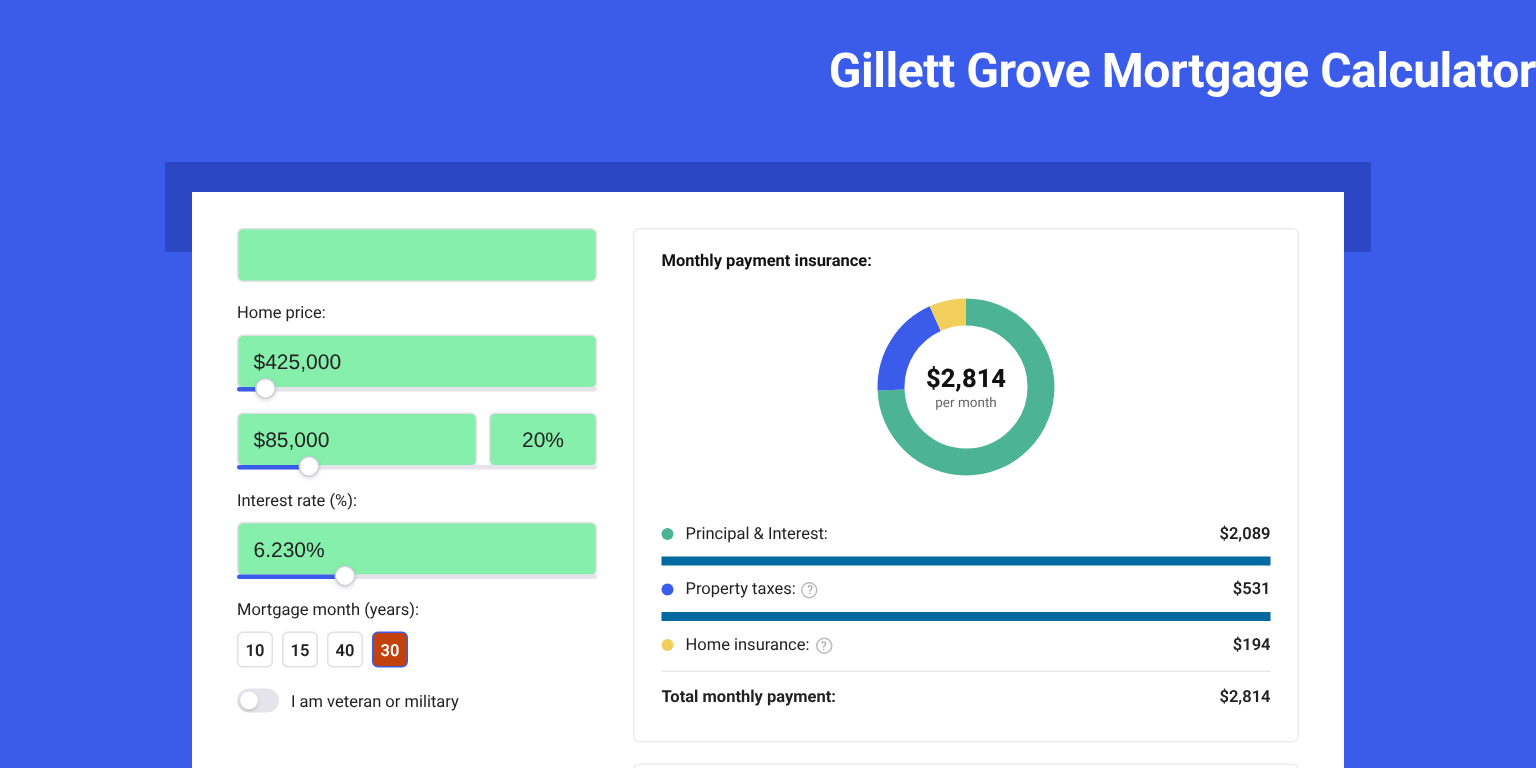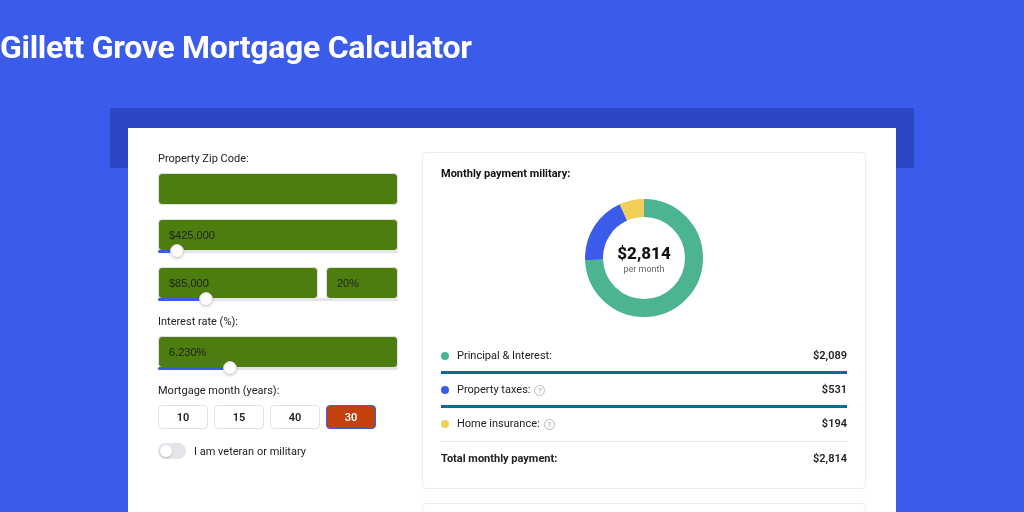--- a/index.html
+++ b/index.html
@@ -8,22 +8,22 @@
     background: #3b5beb;
     width: 1024px;
     height: 512px;
     overflow: hidden;
     position: relative;
   }
   .page-title {
     color: #fff;
     font-size: 32px;
     font-weight: 700;
-    text-align: left;
-    padding: 28px 10px 20px 0;
+    text-align: right;
+    padding: 28px 0 20px 0;
     letter-spacing: -0.3px;
   }
   .band {
     background: #2c47c4;
     height: 60px;
     position: absolute;
     left: 110px;
     right: 110px;
     top: 108px;
   }
@@ -40,45 +40,45 @@
   }
   .col-left { width: 240px; flex: 0 0 240px; }
   .col-right { flex: 1; display: flex; flex-direction: column; gap: 14px; }
 
   .field-label { font-size: 11px; color: #222; margin-bottom: 8px; display: block; }
   .input {
     width: 100%;
     border: 1px solid #e0e0e4;
     border-radius: 4px;
     padding: 9px 10px;
-    font-size: 11px;
+    font-size: 14px;
     color: #222;
-    background: #4d7c0f;
+    background: #86efac;
   }
   .field { margin-bottom: 14px; position: relative; }
   .slider-track { height: 3px; background: #e4e4ea; position: relative; margin-top: -1px; border-radius: 2px; }
   .slider-fill { height: 3px; background: #3b5beb; position: absolute; left: 0; top: 0; border-radius: 2px; }
   .slider-thumb {
     width: 14px; height: 14px; border-radius: 50%;
     background: #fff; border: 1px solid #d0d0d8;
     box-shadow: 0 1px 3px rgba(0,0,0,0.15);
     position: absolute; top: -6px; transform: translateX(-50%);
   }
   .row2 { display: flex; gap: 8px; }
-  .row2 .input:last-child { width: 72px; flex: 0 0 72px; }
+  .row2 .input:last-child { width: 72px; flex: 0 0 72px; text-align: center; }
 
   .periods { display: flex; gap: 6px; }
   .period-btn {
     border: 1px solid #e0e0e4;
     background: #fff;
     border-radius: 4px;
     font-size: 11px;
     font-weight: 600;
     color: #222;
-    width: 50px; height: 24px;
+    width: 24px; height: 24px;
     display: flex; align-items: center; justify-content: center;
     cursor: pointer;
   }
   .period-btn.active { background: #c2410c; color: #fff; border-color: #3b5beb; }
 
   .toggle-row { display: flex; align-items: center; gap: 8px; margin-top: 8px; }
   .toggle {
     width: 28px; height: 16px; border-radius: 999px; background: #e4e4ea;
     position: relative; cursor: pointer;
   }
@@ -101,21 +101,21 @@
   .donut-center {
     position: absolute; inset: 0; display: flex; flex-direction: column;
     align-items: center; justify-content: center;
   }
   .donut-amount { font-size: 17px; font-weight: 800; color: #111; }
   .donut-sub { font-size: 9px; color: #666; margin-top: 1px; }
 
   .legend { display: flex; flex-direction: column; }
   .legend-row {
     display: flex; align-items: center; padding: 9px 0;
-    border-bottom: 3px solid #0369a1; font-size: 11px; color: #222;
+    border-bottom: 6px solid #0369a1; font-size: 11px; color: #222;
   }
   .legend-row:last-child { border-bottom: none; }
   .dot { width: 8px; height: 8px; border-radius: 50%; margin-right: 8px; flex-shrink: 0; }
   .dot.g { background: #4cb493; }
   .dot.b { background: #3b5beb; }
   .dot.y { background: #f2cf5b; }
   .legend-label { flex: 1; }
   .legend-val { font-weight: 600; text-align: center; }
   .total-row { font-weight: 700; border-top: 1px solid #e8e8ec; padding-top: 10px; margin-top: 2px; }
   .info-icon {
@@ -128,25 +128,25 @@
 <body>
 
 <h1 class="page-title">Gillett Grove Mortgage Calculator</h1>
 <div class="band"></div>
 
 <div class="card">
 
   <div class="col-left">
 
     <div class="field">
-      <label class="field-label">Property Zip Code:</label>
       <input class="input" value="" style="">
     </div>
 
     <div class="field">
+      <label class="field-label">Home price:</label>
       <input class="input" value="$425,000" style="">
       <div class="slider-track">
         <div class="slider-fill" style="width: 8%;"></div>
         <div class="slider-thumb" style="left: 8%;"></div>
       </div>
     </div>
 
     <div class="field">
       <div class="row2">
         <input class="input" value="$85,000" style="">
@@ -180,21 +180,21 @@
     <div class="toggle-row">
       <div class="toggle"></div>
       <span class="field-label" style="margin:0">I am veteran or military</span>
     </div>
 
   </div>
 
   <div class="col-right">
 
     <div class="panel">
-      <div class="panel-title">Monthly payment military:</div>
+      <div class="panel-title">Monthly payment insurance:</div>
 
       <div class="donut-wrap">
         <div class="donut">
           <svg width="128" height="128" viewBox="0 0 128 128" id="donut-svg">
               <circle cx="64" cy="64" r="50" fill="none" stroke="#4cb493" stroke-width="18" stroke-dasharray="233.21915612470073 80.9401092342786" stroke-dashoffset="0"></circle>
               <circle cx="64" cy="64" r="50" fill="none" stroke="#3b5beb" stroke-width="18" stroke-dasharray="59.28165241848544 254.8776129404939" stroke-dashoffset="-233.21915612470073"></circle>
               <circle cx="64" cy="64" r="50" fill="none" stroke="#f2cf5b" stroke-width="18" stroke-dasharray="21.658456815793173 292.50080854318617" stroke-dashoffset="-292.50080854318617"></circle>
             </svg>
           <div class="donut-center">
             <div class="donut-amount">$2,814</div>

